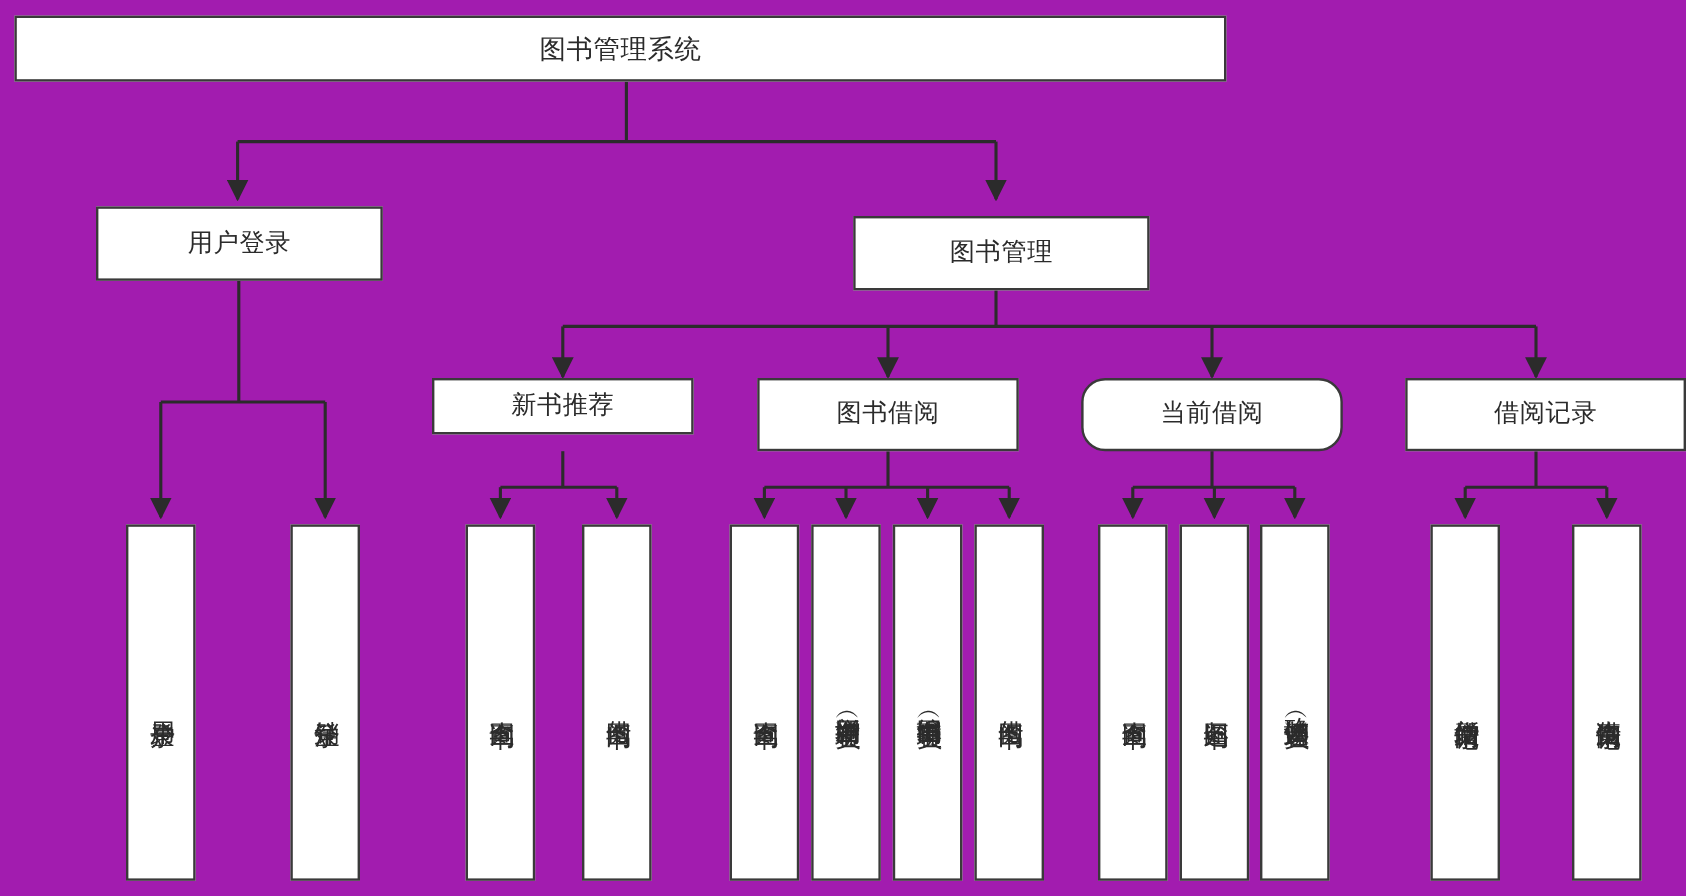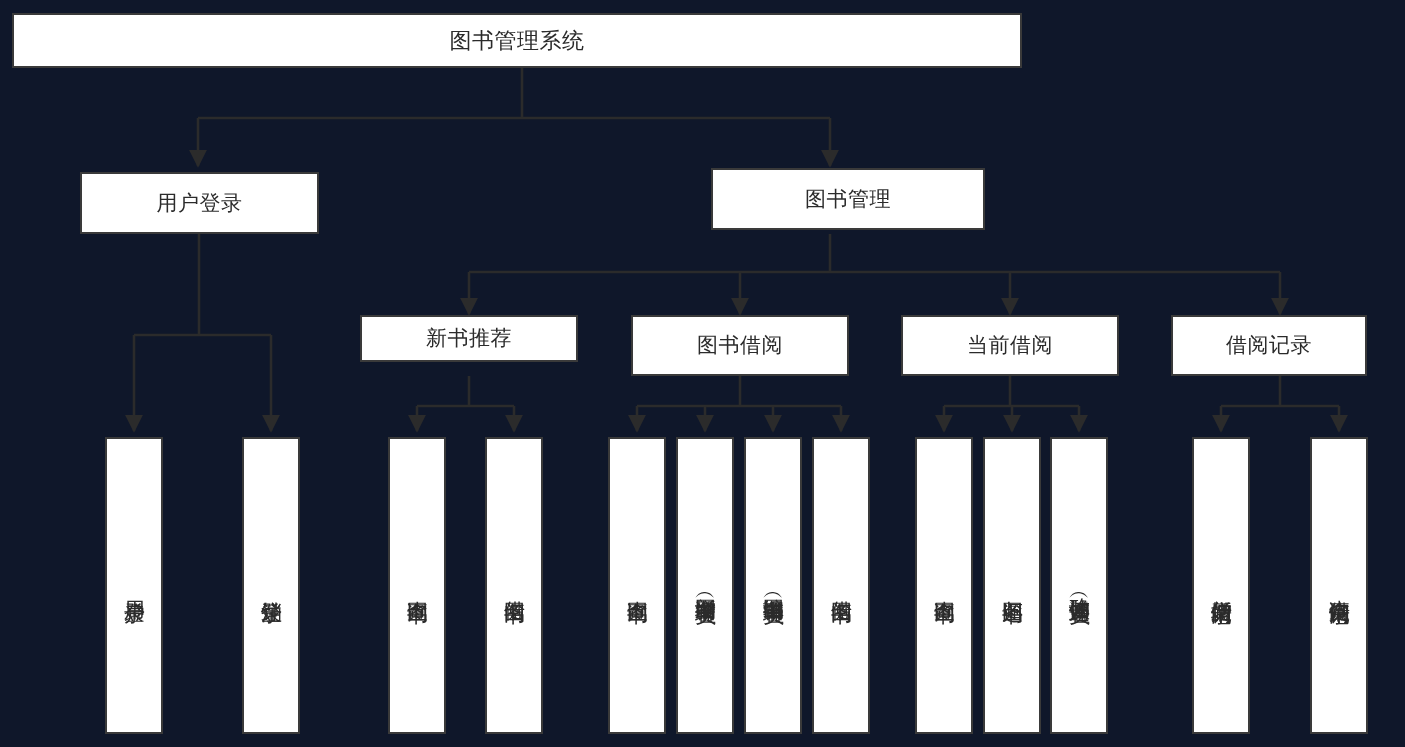--- a/index.html
+++ b/index.html
@@ -10,21 +10,21 @@
   body {
     width: 1405px;
     height: 747px;
     font-family: "Liberation Sans", "DejaVu Sans", sans-serif;
     overflow: hidden;
   }
   #canvas {
     position: relative;
     width: 1405px;
     height: 747px;
-    background: #0f172a;
+    background: #a21caf;
   }
   svg#edges {
     position: absolute;
     left: 0;
     top: 0;
     width: 1405px;
     height: 747px;
     pointer-events: none;
   }
   .node {
@@ -126,34 +126,34 @@
     </g>
   </svg>
 
   <div class="node node-h node-root" style="left:12px; top:13px; width:1010px; height:55px;">
     <span class="label">图书管理系统</span>
   </div>
 
   <div class="node node-h" style="left:80px; top:172px; width:239px; height:62px;">
     <span class="label">用户登录</span>
   </div>
-  <div class="node node-h" style="left:711px; top:168px; width:274px; height:62px;">
+  <div class="node node-h" style="left:711px; top:180px; width:247px; height:62px;">
     <span class="label">图书管理</span>
   </div>
 
   <div class="node node-h" style="left:360px; top:315px; width:218px; height:47px;">
     <span class="label">新书推荐</span>
   </div>
   <div class="node node-h" style="left:631px; top:315px; width:218px; height:61px;">
     <span class="label">图书借阅</span>
   </div>
-  <div class="node node-h" style="left:901px; top:315px; width:218px; height:61px;">
+  <div class="node node-h" style="left:901px; top:315px; width:218px; height:61px;border-radius:20px;">
     <span class="label">当前借阅</span>
   </div>
-  <div class="node node-h" style="left:1171px; top:315px; width:196px; height:61px;">
+  <div class="node node-h" style="left:1171px; top:315px; width:234px; height:61px;">
     <span class="label">借阅记录</span>
   </div>
 
   <div class="node node-v" style="left:105px; top:437px; width:58px; height:297px;">
     <span class="label">用户登录</span>
   </div>
   <div class="node node-v" style="left:242px; top:437px; width:58px; height:297px;">
     <span class="label">注销登录</span>
   </div>
 

